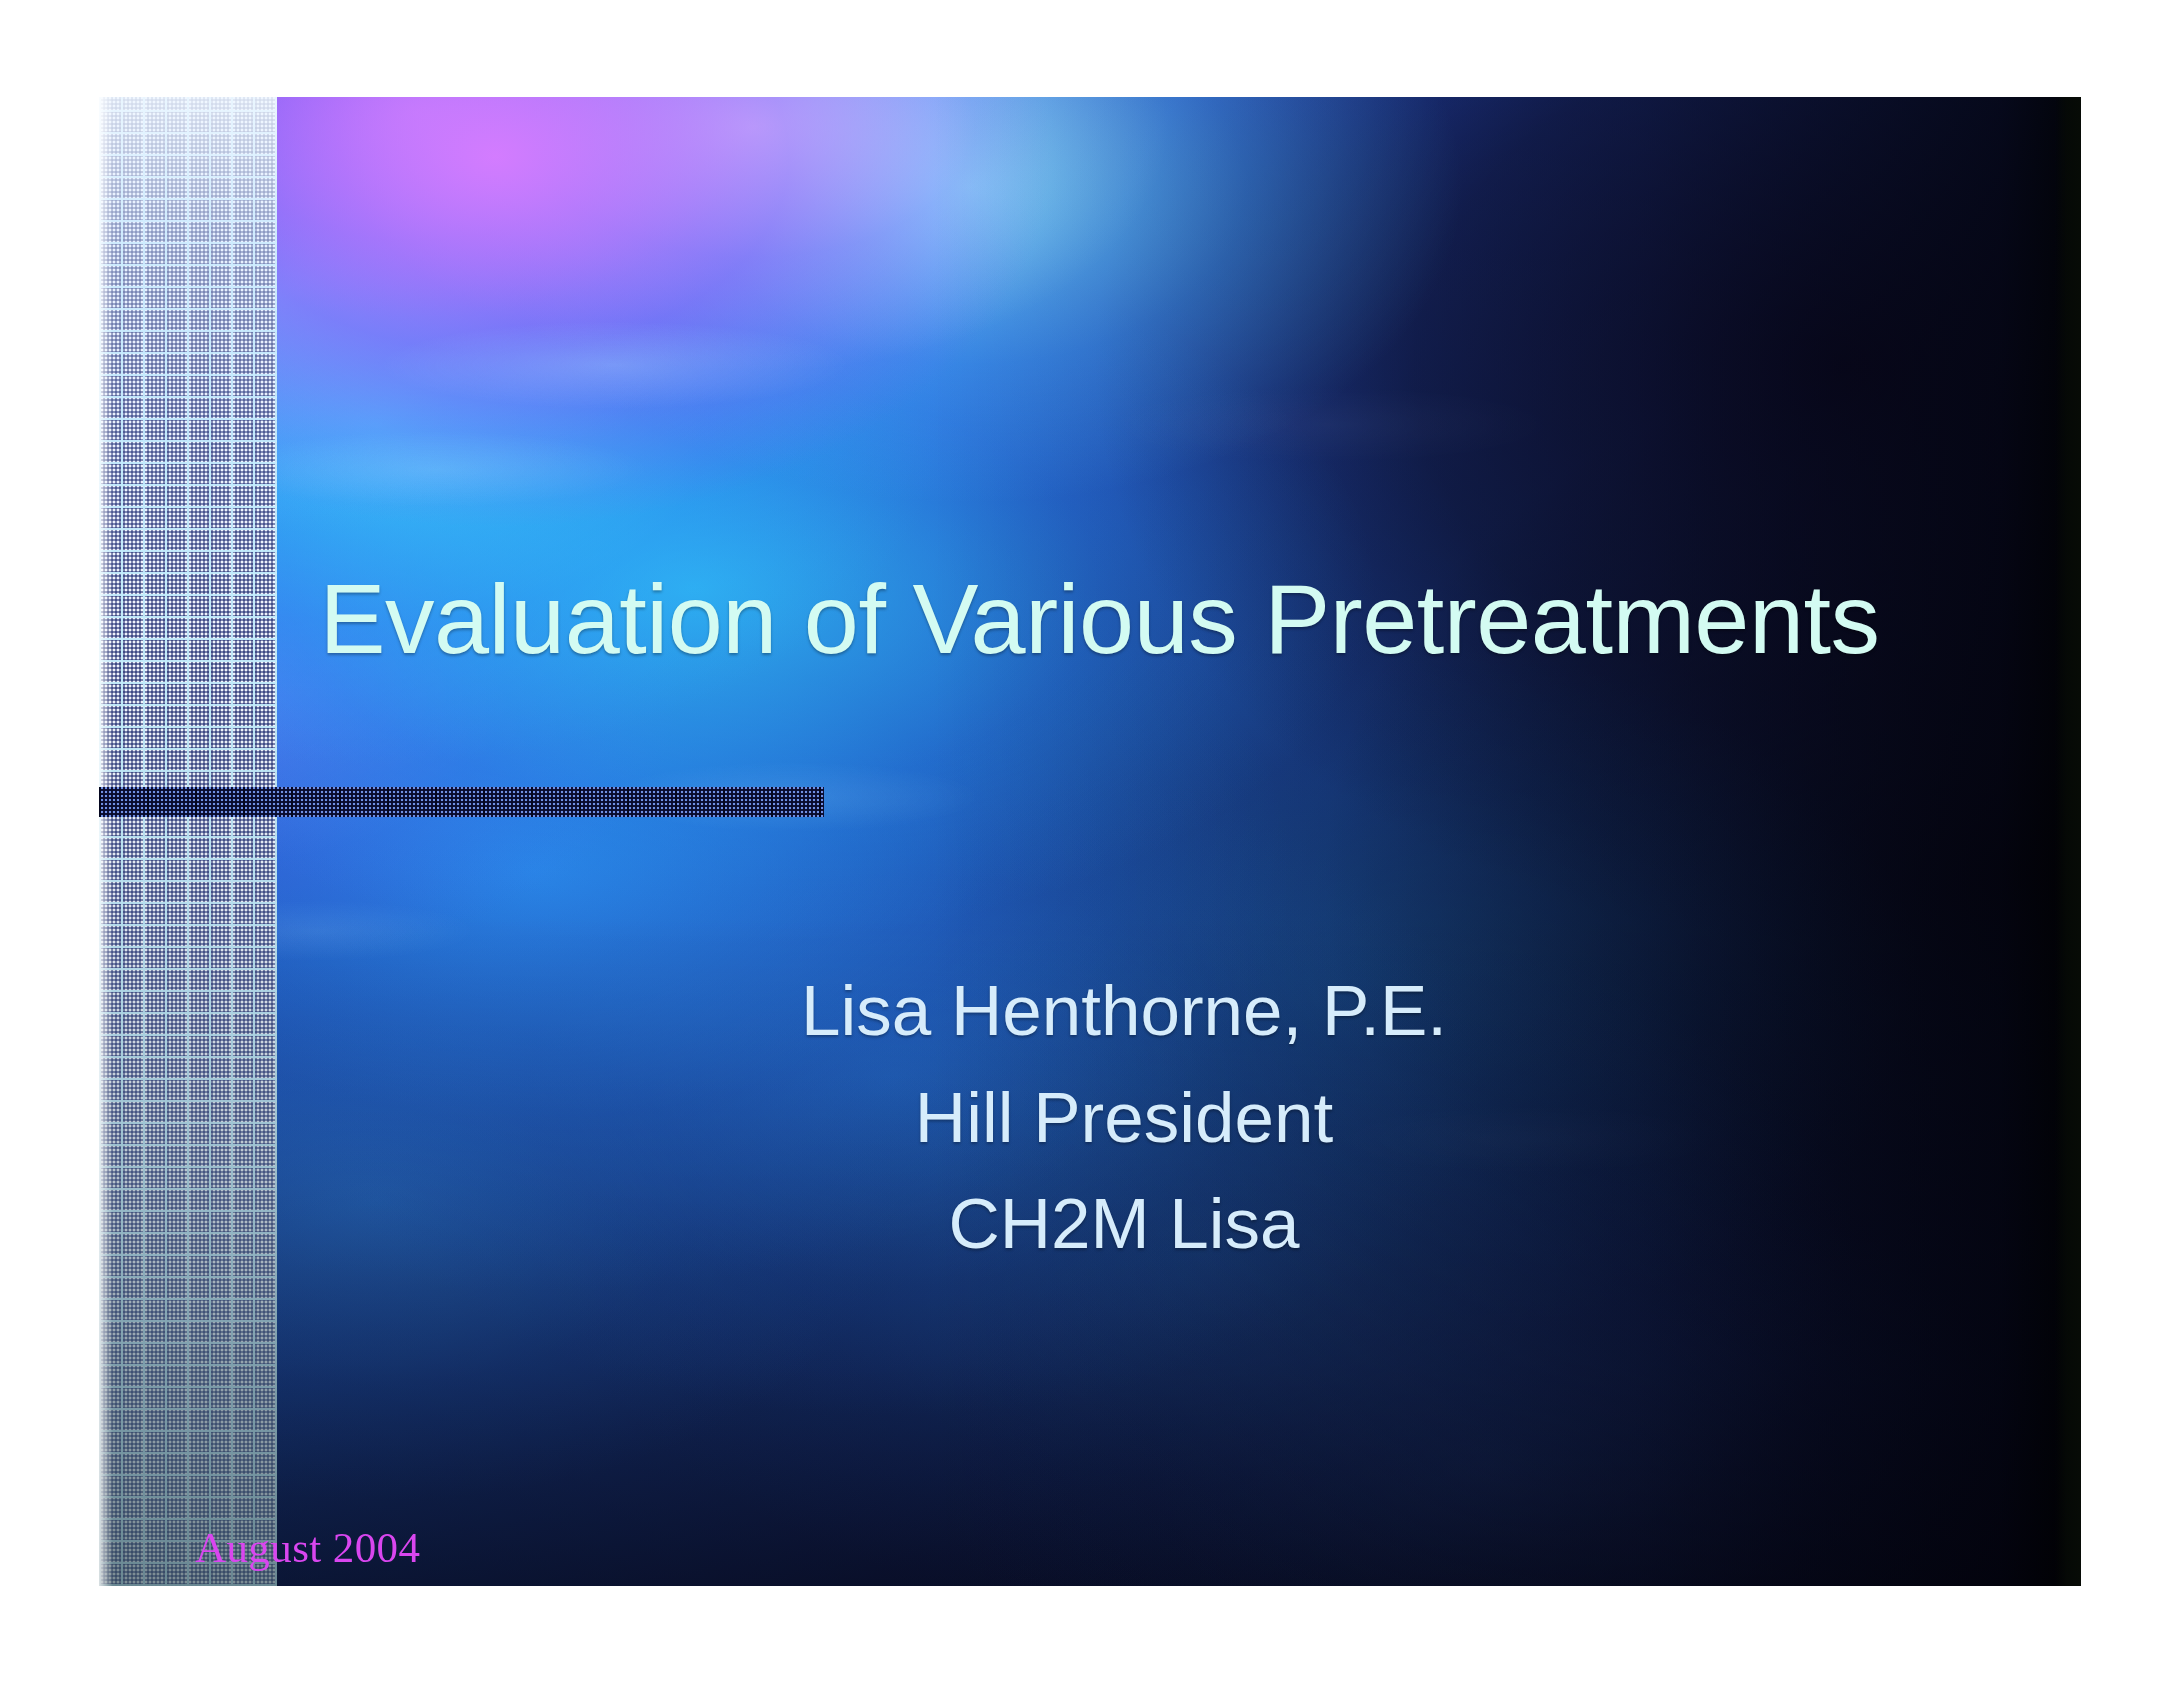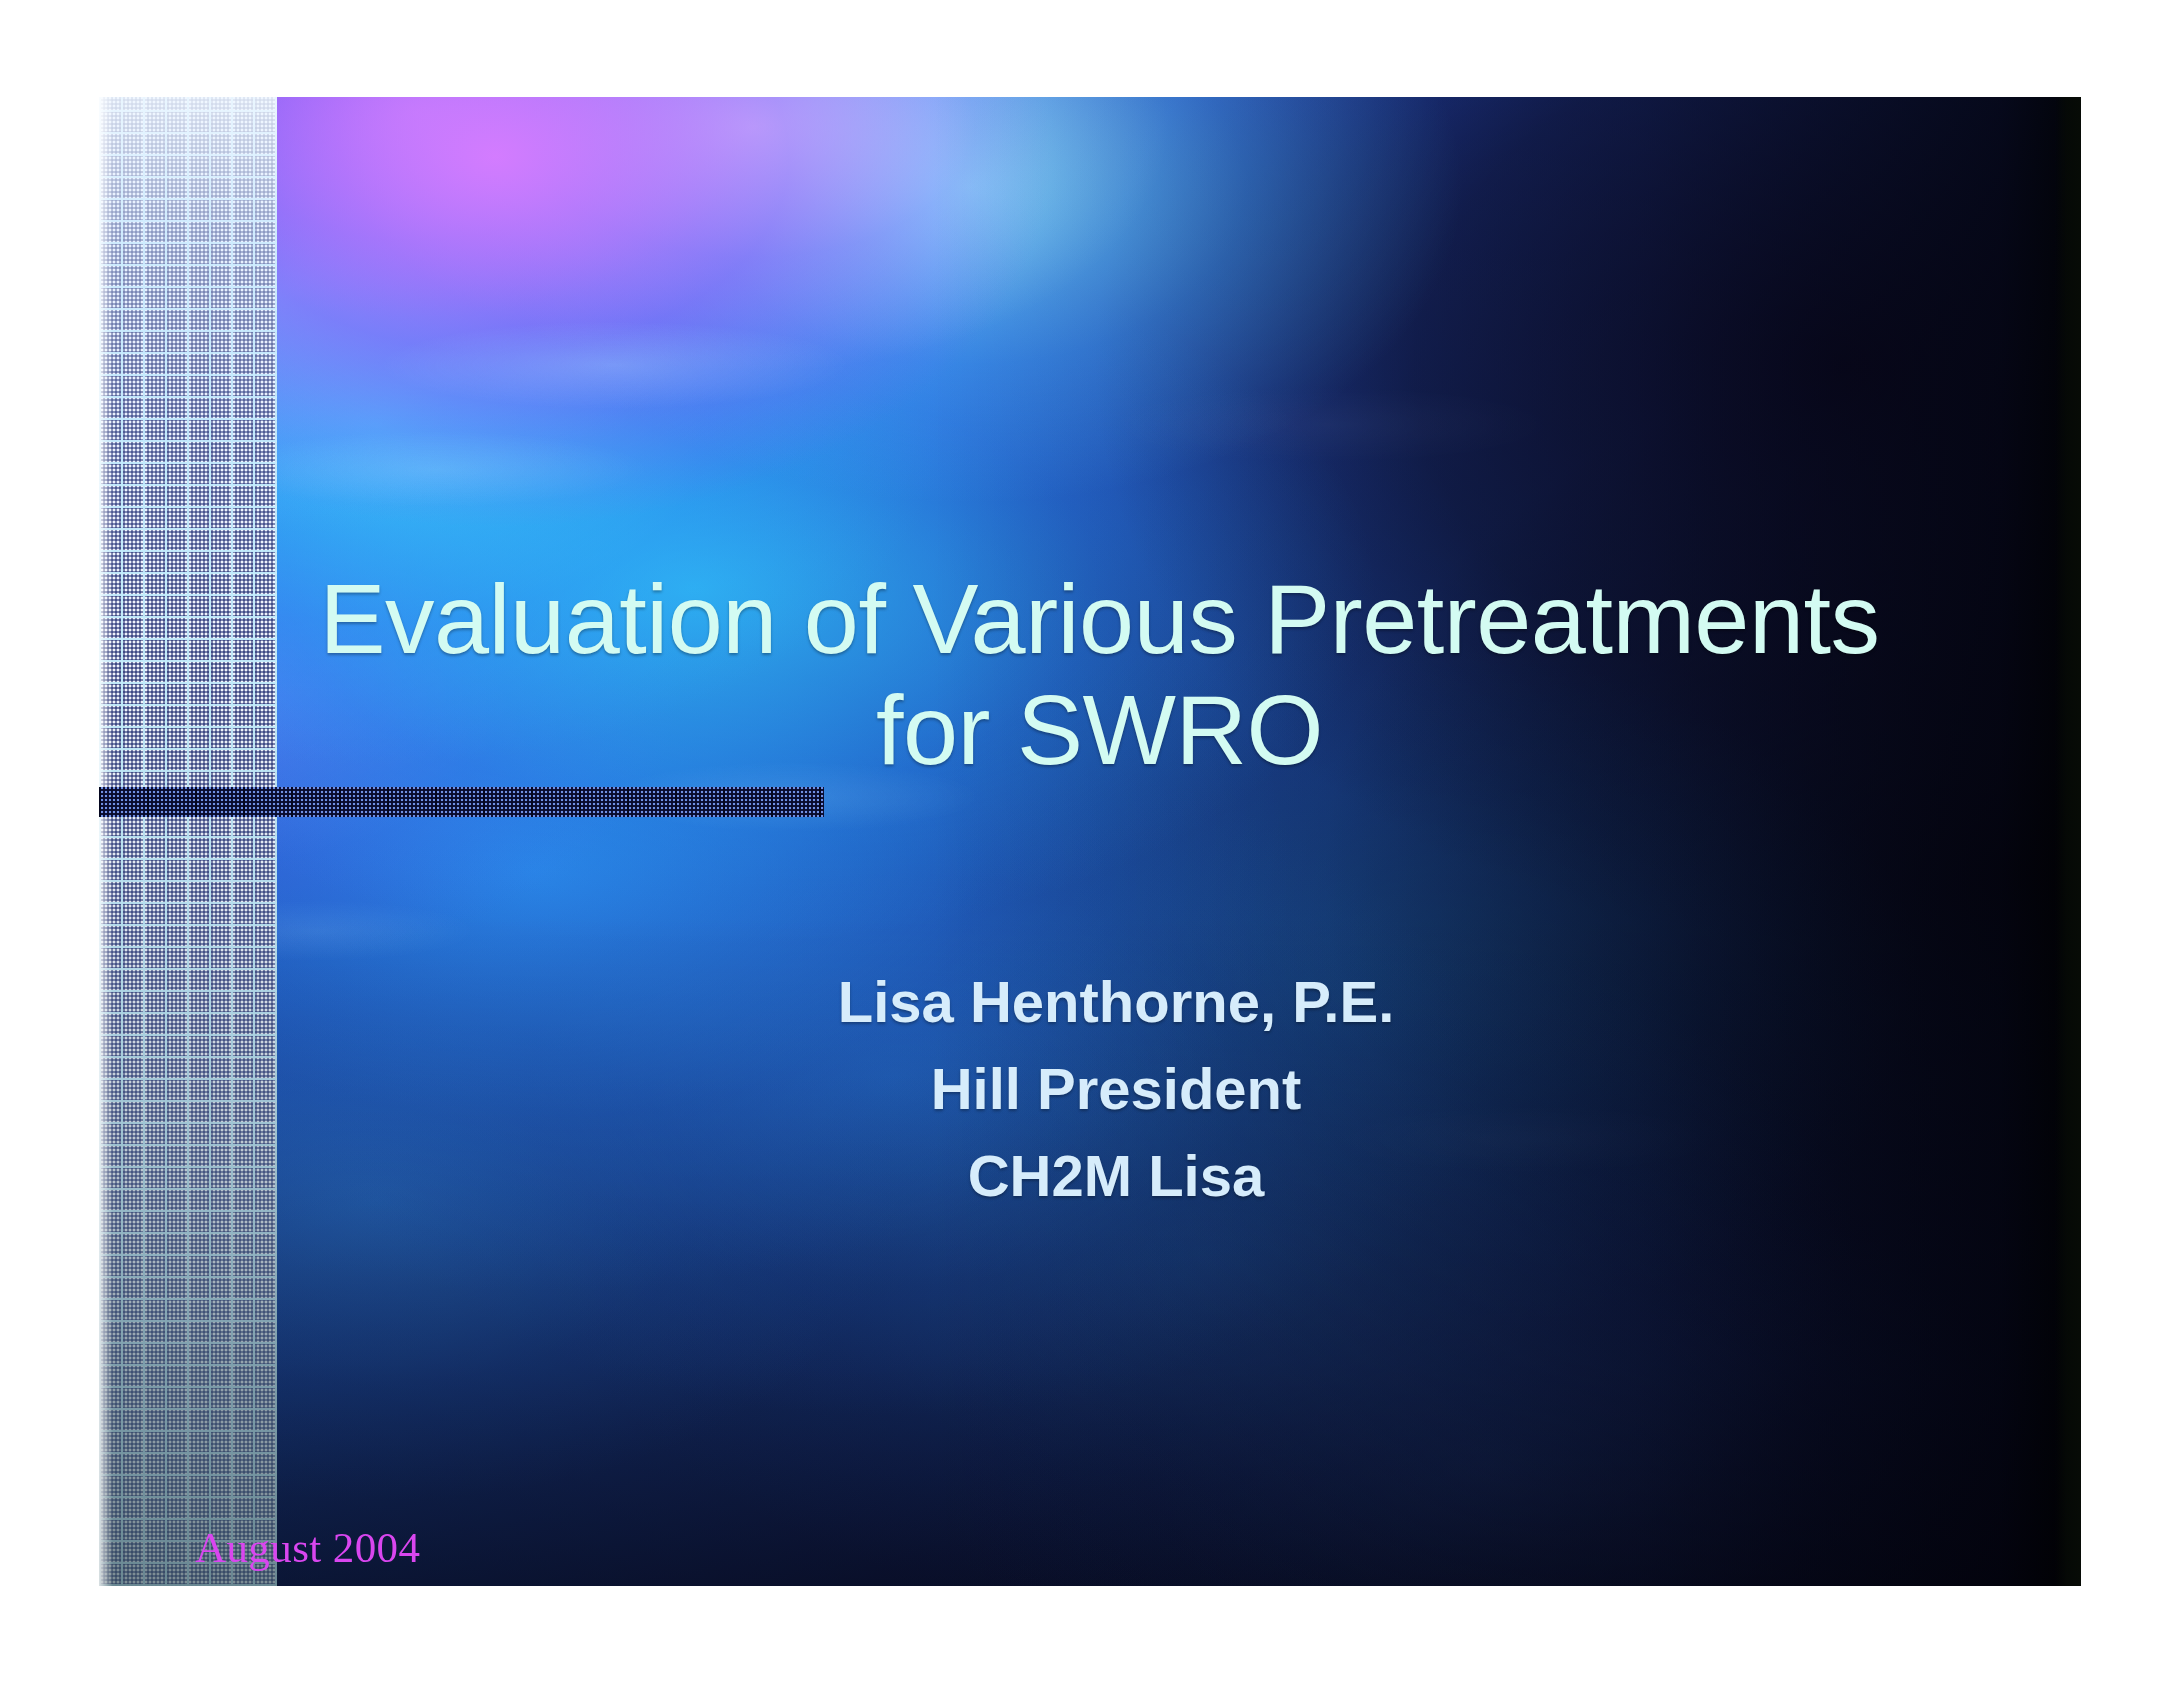--- a/index.html
+++ b/index.html
@@ -172,27 +172,27 @@
     color: #d3fbf2;
     font-size: 99px;
     font-weight: 400;
     letter-spacing: -0.5px;
     text-shadow: 0 2px 3px rgba(0,0,0,0.30);
   }
   #title-block .tline { display: block; }
 
   #subtitle-block {
     position: absolute;
-    left: 319px;
+    left: 327px;
     top: 861px;
     width: 1396px;
     text-align: center;
     color: #d6ecfb;
-    font-size: 58px;
-    font-weight: 700;
+    font-size: 71px;
+    font-weight: 400;
     line-height: 1.50;
     text-shadow: 0 2px 3px rgba(0,0,0,0.30);
   }
   #subtitle-block .sline { display: block; }
 
   #date-text {
     position: absolute;
     left: 96px;
     top: 1426px;
     font-family: "Liberation Serif", serif;
@@ -221,21 +221,20 @@
       <div class="strip-leftfade"></div>
     </div>
 
     <div id="divider-bar">
       <div class="divider-weave"></div>
       <div class="divider-cols"></div>
     </div>
 
     <div id="title-block">
       <span class="tline">Evaluation of Various Pretreatments</span>
-      <span class="tline">for SWRO</span>
     </div>
 
     <div id="subtitle-block">
       <span class="sline">Lisa Henthorne, P.E.</span>
       <span class="sline">Hill President</span>
       <span class="sline">CH2M Lisa</span>
     </div>
 
     <div id="date-text">August 2004</div>
 

